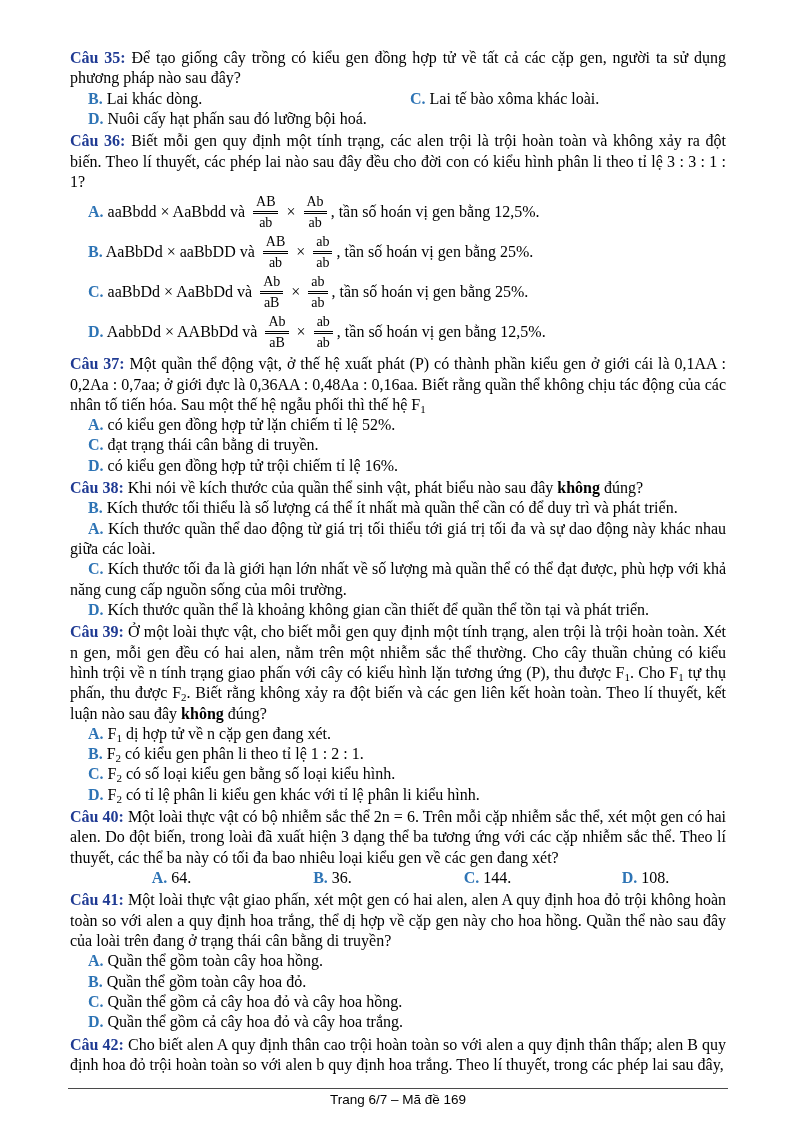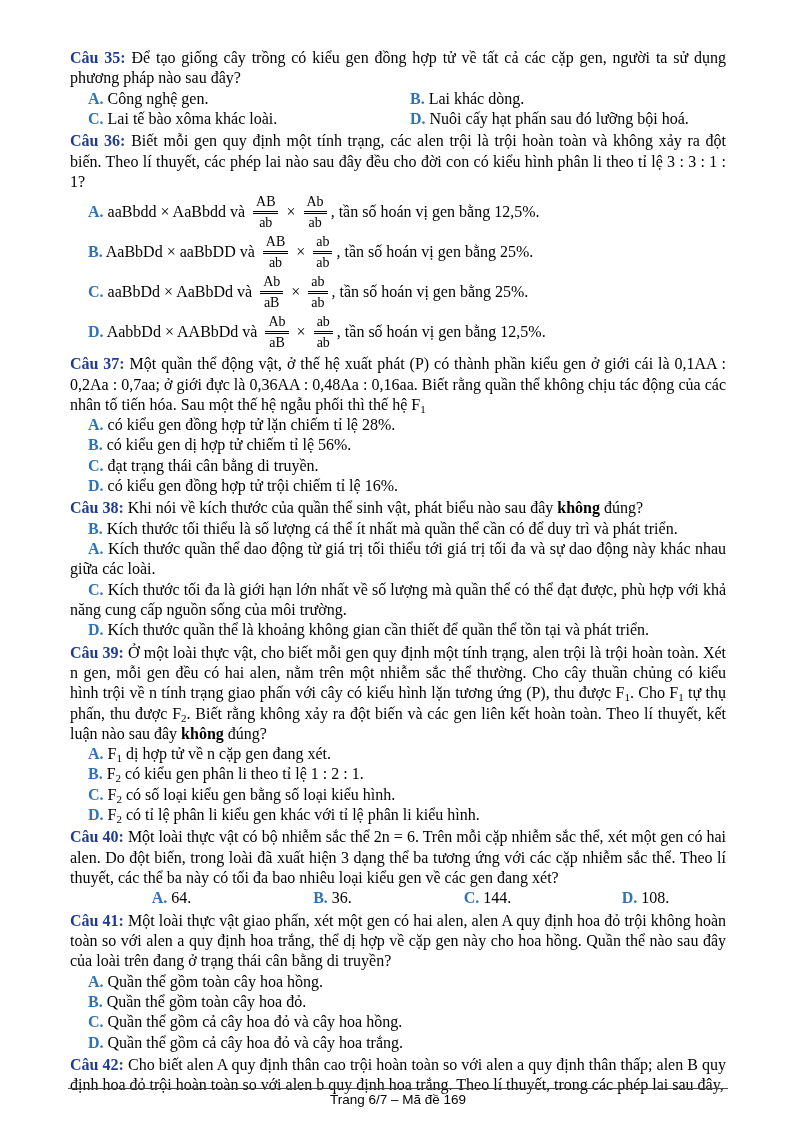--- a/index.html
+++ b/index.html
@@ -51,21 +51,20 @@
   }
 </style>
 </head>
 <body>
 
 <div class="page" style="--q-label: #1f3a93; --opt-letter: #2e74b5;">
   <div>
       <div class="question">
         <p class="q-para"><span class="q-label">Câu 35:</span> <span class="seg">Để tạo giống cây trồng có kiểu gen đồng hợp tử về tất cả các cặp gen, người ta sử dụng phương pháp nào sau đây?</span></p>
         <div class="options two-col">
-          <p class="option"><span class="opt-letter">A.</span> <span class="opt-text">Công nghệ gen.</span></p>
           <p class="option"><span class="opt-letter">B.</span> <span class="opt-text">Lai khác dòng.</span></p>
           <p class="option"><span class="opt-letter">C.</span> <span class="opt-text">Lai tế bào xôma khác loài.</span></p>
           <p class="option"><span class="opt-letter">D.</span> <span class="opt-text">Nuôi cấy hạt phấn sau đó lưỡng bội hoá.</span></p>
         </div>
       </div>
       <div class="question">
         <p class="q-para"><span class="q-label">Câu 36:</span> <span class="seg">Biết mỗi gen quy định một tính trạng, các alen trội là trội hoàn toàn và không xảy ra đột biến. Theo lí thuyết, các phép lai nào sau đây đều cho đời con có kiểu hình phân li theo tỉ lệ 3 : 3 : 1 : 1?</span></p>
         <div class="options fraction">
           <div class="option">
             <span class="opt-letter">A.</span>
@@ -97,22 +96,21 @@
             <span class="frac"><span class="num">Ab</span><span class="den">aB</span></span>
             <span class="frac-times">×</span>
             <span class="frac"><span class="num">ab</span><span class="den">ab</span></span>
             <span class="opt-suf">, tần số hoán vị gen bằng 12,5%.</span>
           </div>
         </div>
       </div>
       <div class="question">
         <p class="q-para"><span class="q-label">Câu 37:</span> <span class="seg">Một quần thể động vật, ở thế hệ xuất phát (P) có thành phần kiểu gen ở giới cái là 0,1AA : 0,2Aa : 0,7aa; ở giới đực là 0,36AA : 0,48Aa : 0,16aa. Biết rằng quần thể không chịu tác động của các nhân tố tiến hóa. Sau một thế hệ ngẫu phối thì thế hệ F</span><span class="seg sub">1</span></p>
         <div class="options stacked">
-          <p class="option"><span class="opt-letter">A.</span> <span class="opt-text">có kiểu gen đồng hợp tử lặn chiếm tỉ lệ 28%.</span></p>
-          <p class="option"><span class="opt-letter">B.</span> <span class="opt-text">có kiểu gen dị hợp tử chiếm tỉ lệ 56%.</span></p>
+          <p class="option"><span class="opt-letter">A.</span> <span class="opt-text">có kiểu gen đồng hợp tử lặn chiếm tỉ lệ 52%.</span></p>
           <p class="option"><span class="opt-letter">C.</span> <span class="opt-text">đạt trạng thái cân bằng di truyền.</span></p>
           <p class="option"><span class="opt-letter">D.</span> <span class="opt-text">có kiểu gen đồng hợp tử trội chiếm tỉ lệ 16%.</span></p>
         </div>
       </div>
       <div class="question">
         <p class="q-para"><span class="q-label">Câu 38:</span> <span class="seg">Khi nói về kích thước của quần thể sinh vật, phát biểu nào sau đây </span><span class="seg bold">không</span><span class="seg"> đúng?</span></p>
         <div class="options stacked">
           <p class="option"><span class="opt-letter">B.</span> <span class="opt-text">Kích thước tối thiểu là số lượng cá thể ít nhất mà quần thể cần có để duy trì và phát triển.</span></p>
           <p class="option"><span class="opt-letter">A.</span> <span class="opt-text">Kích thước quần thể dao động từ giá trị tối thiểu tới giá trị tối đa và sự dao động này khác nhau giữa các loài.</span></p>
           <p class="option"><span class="opt-letter">C.</span> <span class="opt-text">Kích thước tối đa là giới hạn lớn nhất về số lượng mà quần thể có thể đạt được, phù hợp với khả năng cung cấp nguồn sống của môi trường.</span></p>

